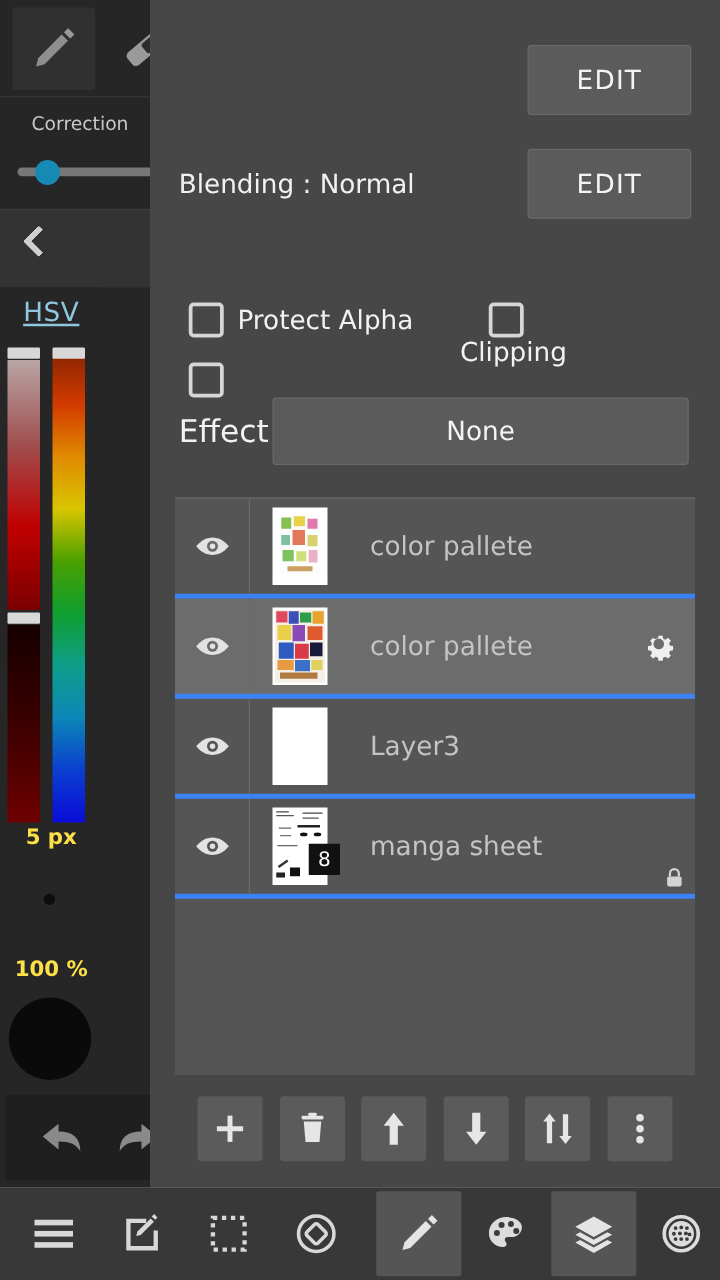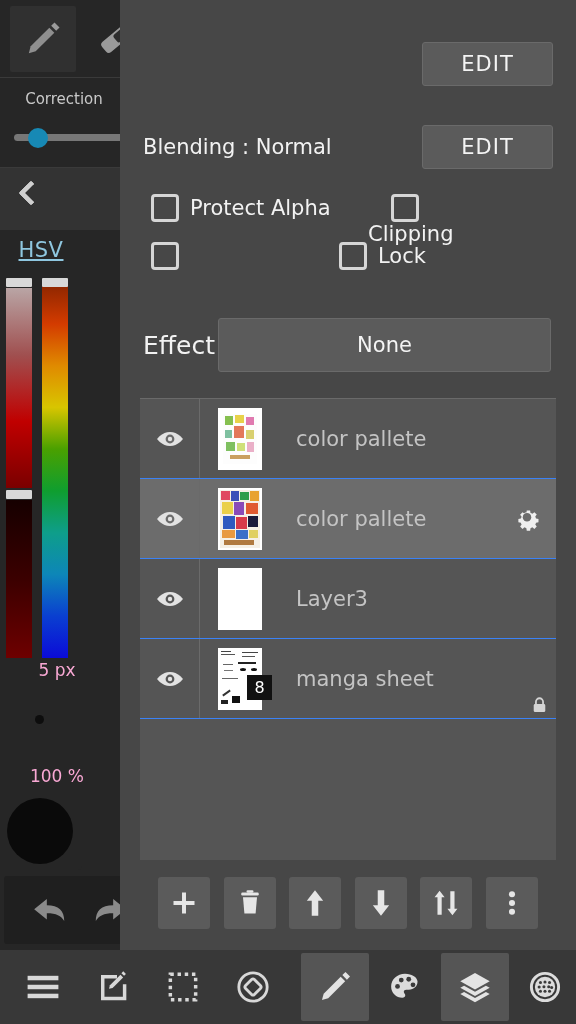--- a/index.html
+++ b/index.html
@@ -106,22 +106,22 @@
   .hsv-sat-b { top: 222px; height: 158px; background: linear-gradient(to bottom, #160000, #3b0000, #6e0000); }
   .hsv-hue-g { top: 4px; height: 376px;
     background: linear-gradient(to bottom, #8a2500, #d33b00, #e08a00, #d8c500, #4aa000, #0f9e2f, #0e9e8a, #0d86b8, #0a3fd0, #0b0bd8);
   }
   .hsv-thumb {
     position: absolute; width: 26px; height: 9px; background: #d8d8d8;
     border-radius: 1px;
   }
 
   .px-label, .pct-label {
-    position: absolute; left: 16px; width: 82px; text-align: center;
-    color: #f9a8d4; font-size: 17px;
+    position: absolute; left: 0; width: 82px; text-align: center;
+    color: #fde047; font-size: 17px; font-weight: bold;
   }
   .px-label { top: 660px; }
   .pct-label { top: 766px; }
   .brush-dot {
     position: absolute; left: 35px; top: 715px;
     width: 9px; height: 9px; border-radius: 50%; background: #0d0d0d;
   }
   .brush-circle {
     position: absolute; left: 7px; top: 798px;
     width: 66px; height: 66px; border-radius: 50%; background: #0a0a0a;
@@ -153,28 +153,28 @@
   }
   .prop-row {
     position: relative; height: 83px;
   }
   .prop-label {
     position: absolute; left: 23px; top: 50%; transform: translateY(-50%);
     color: #f2f2f2; font-size: 21px; white-space: nowrap;
   }
   .edit-btn {
     position: absolute; right: 23px; top: 50%; transform: translateY(-50%);
-    width: 131px; height: 44px;
+    width: 131px; height: 56px;
     background: #5b5b5b; border: 1px solid #6a6a6a; border-radius: 3px;
     color: #f4f4f4; font-size: 21px; letter-spacing: 1px;
     display: flex; align-items: center; justify-content: center;
   }
 
   .check-grid { position: relative; height: 118px; }
-  .check-item { position: absolute; display: flex; align-items: center; }
+  .check-item { position: absolute; display: flex; align-items: center; margin-top: 48px; }
   .check-item .box {
     width: 28px; height: 28px; border: 3px solid #d6d6d6; border-radius: 4px;
     flex: none;
   }
   .check-item .cl {
     color: #f2f2f2; font-size: 21px; margin-left: 11px; white-space: nowrap;
   }
   .ci-protect  { left: 31px; top: 6px; }
   .ci-clipping { left: 237px; top: 6px; flex-direction: column; }
   .ci-draft    { left: 31px; top: 54px; }
@@ -195,21 +195,21 @@
 
   
   .layer-list {
     position: absolute; left: 20px; top: 398px;
     width: 416px; height: 462px;
     background: #555555;
     border-top: 1px solid #6a6a6a;
   }
   .layer-row {
     position: relative; height: 80px;
-    border-bottom: 1px solid #3b82f6;
+    border-bottom: 4px solid #3b82f6;
     display: flex; align-items: center;
   }
   .layer-row.selected { background: #6c6c6c; }
   .eye-cell {
     width: 60px; height: 100%;
     display: flex; align-items: center; justify-content: center;
     border-right: 1px solid #6a6a6a;
     flex: none;
   }
   .thumb-cell {
@@ -390,24 +390,20 @@
         <span class="box"></span>
         <span class="cl">Protect Alpha</span>
       </div>
       <div class="check-item ci-clipping">
         <span class="box"></span>
         <span class="cl">Clipping</span>
       </div>
       <div class="check-item ci-draft">
         <span class="box"></span>
       </div>
-      <div class="check-item ci-lock">
-        <span class="box"></span>
-        <span class="cl">Lock</span>
-      </div>
     </div>
 
     <div class="effect-row">
       <div class="effect-label">Effect</div>
       <div class="effect-select">None</div>
     </div>
 
     <div class="layer-list">
 
       <div class="layer-row">

